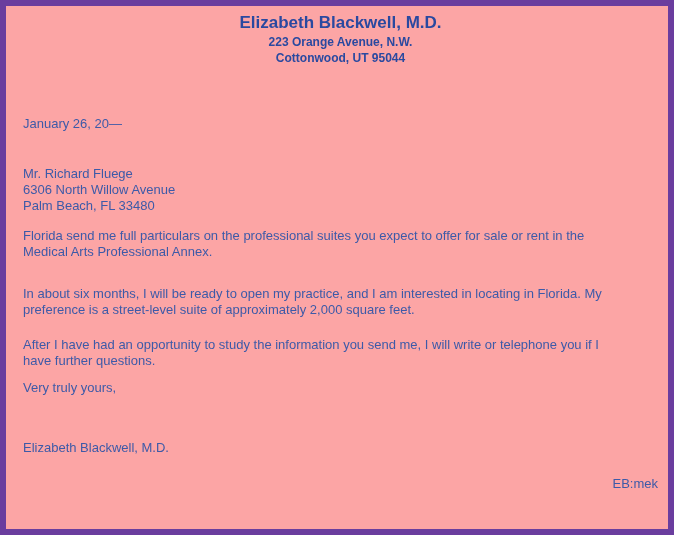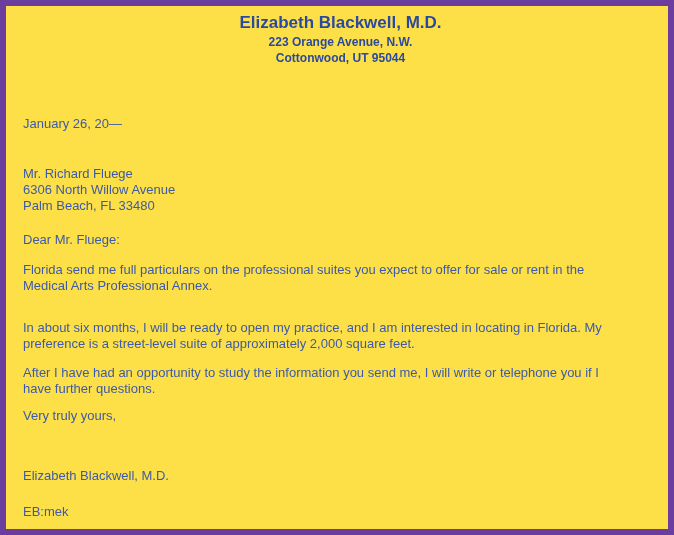--- a/index.html
+++ b/index.html
@@ -10,21 +10,21 @@
     width: 674px;
     height: 535px;
     font-family: "Liberation Sans", sans-serif;
     background: #fdfdfd;
   }
   .letter-page {
     box-sizing: border-box;
     width: 674px;
     height: 535px;
     border: 6px solid var(--border-color, #6a3d9e);
-    background: #fde047;
+    background: #fca5a5;
     overflow: hidden;
   }
   .letter-inner {
     padding: 6px 10px 0 17px;
   }
   .letterhead {
     text-align: center;
     color: var(--header-color, #2a49a0);
     font-weight: bold;
   }
@@ -39,24 +39,24 @@
   .body-text {
     color: var(--body-color, #3d5aa8);
     font-size: 13px;
     line-height: 16px;
   }
   .date-line     { margin-top: 50px; }
   .recipient     { margin-top: 34px; }
   .salutation    { margin-top: 18px; }
   .para-1        { margin-top: 14px; white-space: pre-line; }
   .para-2        { margin-top: 26px; white-space: pre-line; }
-  .para-3        { margin-top: 13px; white-space: pre-line; }
+  .para-3        { margin-top: 19px; white-space: pre-line; }
   .closing       { margin-top: 11px; }
   .signature     { margin-top: 44px; }
-  .ref-initials  { margin-top: 20px; }
+  .ref-initials  { margin-top: 20px; text-align: right; }
 </style>
 </head>
 <body>
 
 <div class="letter-page">
   <div class="letter-inner">
 
     <div class="letterhead">
       <div class="lh-name">Elizabeth Blackwell, M.D.</div>
       <div class="lh-addr">223 Orange Avenue, N.W.</div>
@@ -64,21 +64,20 @@
     </div>
 
     <div class="body-text date-line">January 26, 20—</div>
 
     <div class="body-text recipient">
       <div>Mr. Richard Fluege</div>
       <div>6306 North Willow Avenue</div>
       <div>Palm Beach, FL 33480</div>
     </div>
 
-    <div class="body-text salutation">Dear Mr. Fluege:</div>
 
     <div class="body-text para-1">Florida send me full particulars on the professional suites you expect to offer for sale or rent in the
 Medical Arts Professional Annex.</div>
     <div class="body-text para-2">In about six months, I will be ready to open my practice, and I am interested in locating in Florida. My
 preference is a street-level suite of approximately 2,000 square feet.</div>
     <div class="body-text para-3">After I have had an opportunity to study the information you send me, I will write or telephone you if I
 have further questions.</div>
 
     <div class="body-text closing">Very truly yours,</div>
 

